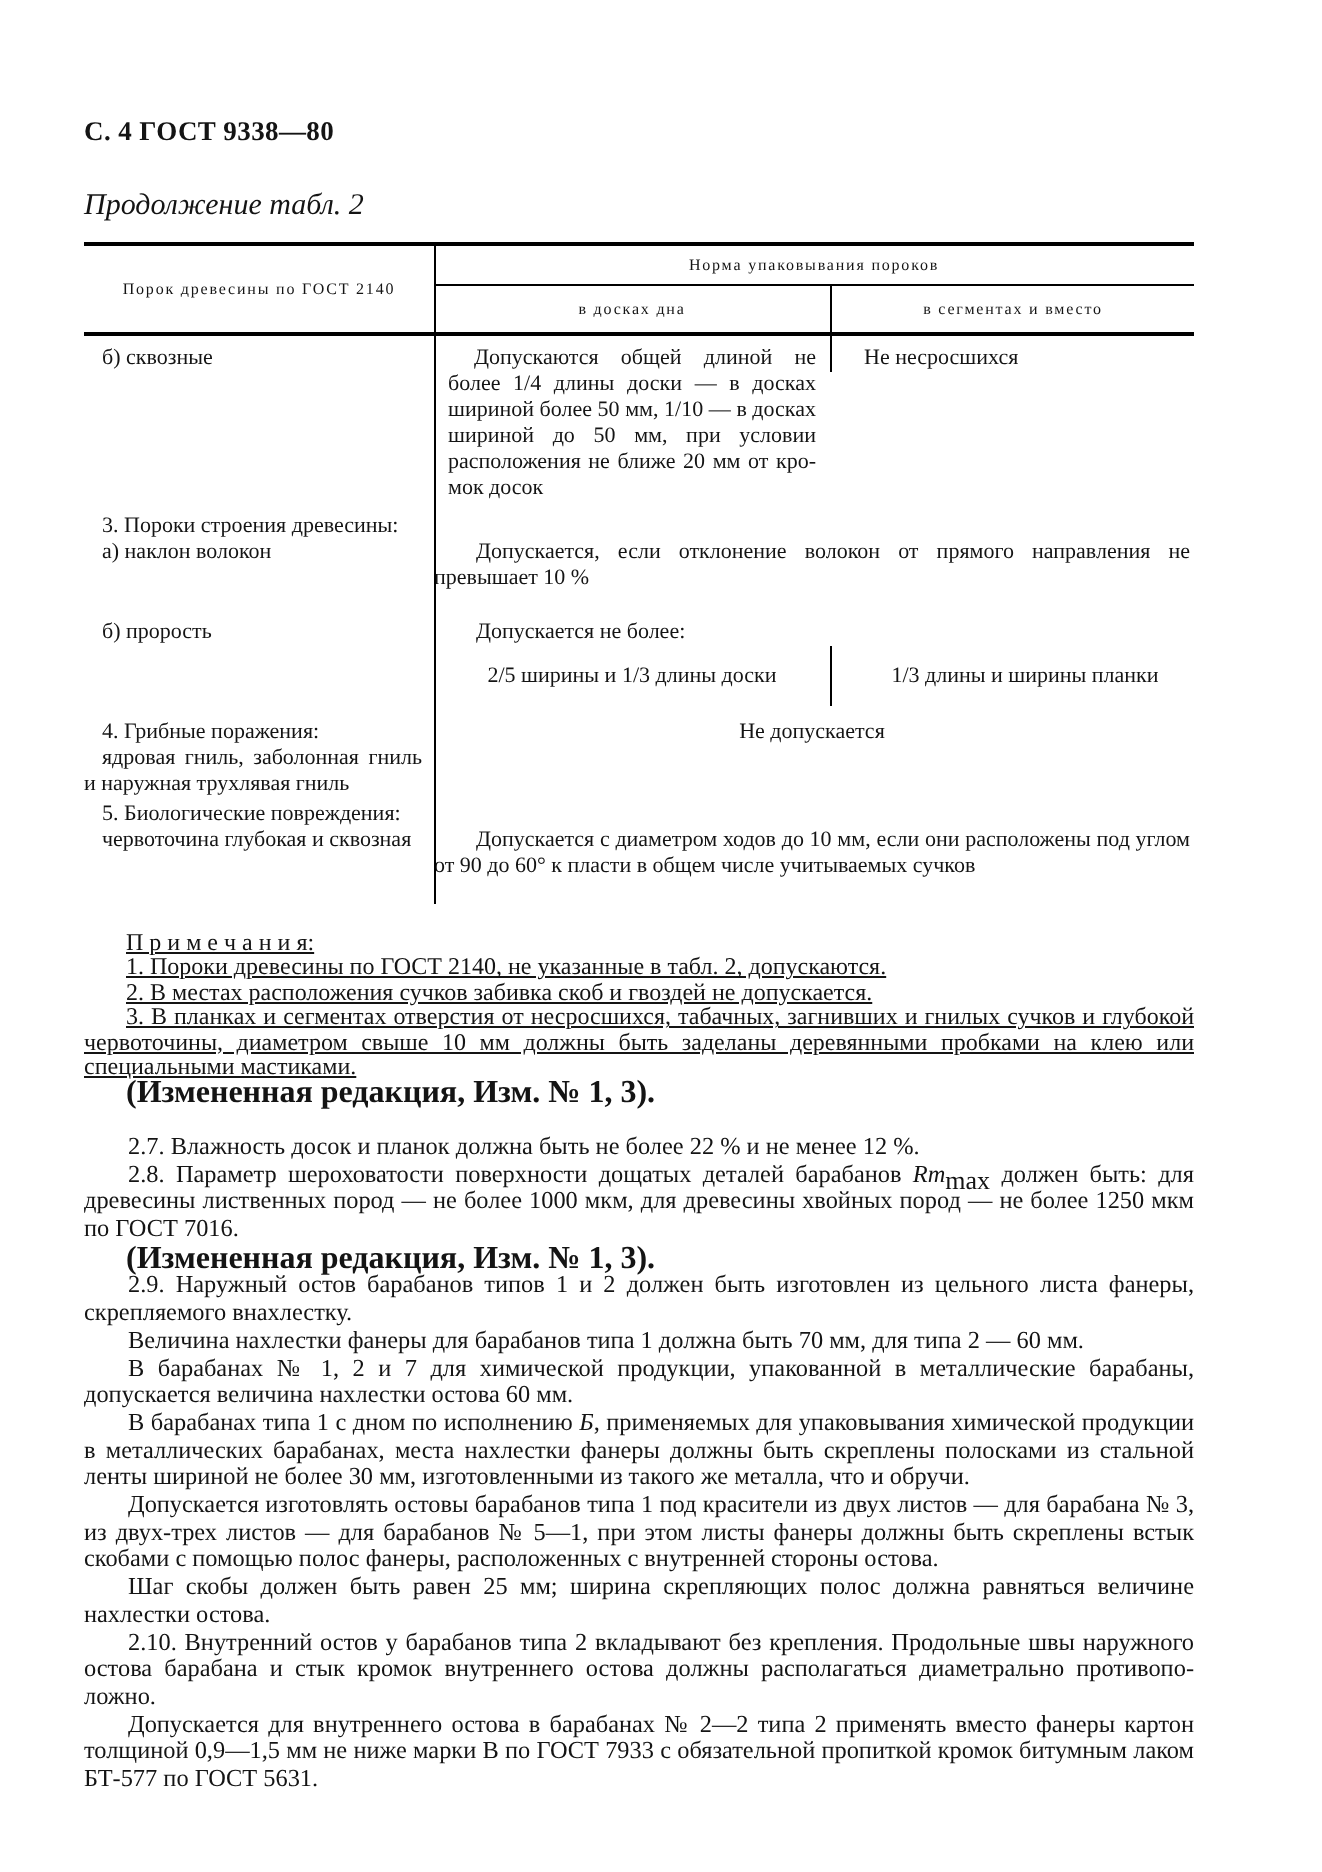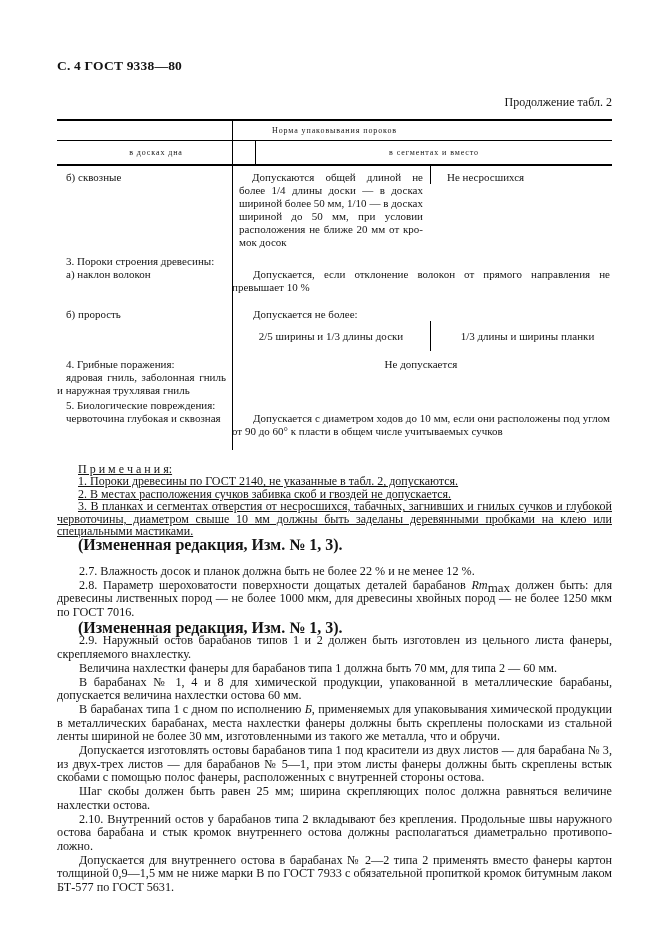--- a/index.html
+++ b/index.html
@@ -5,35 +5,36 @@
   html, body {
     margin: 0; padding: 0;
     background: #ffffff;
     color: #141414;
     font-family: "Liberation Serif", "DejaVu Serif", serif;
   }
   .page {
     position: relative;
     width: 661px; height: 924px;
     box-sizing: border-box;
-    padding: 58px 49px 0 57px;
+    padding: 58px 49px 0 42px;
     overflow: hidden;
     background: #ffffff;
   }
   
   .doc-header {
     font-weight: bold;
     font-size: 13.5px;
     letter-spacing: 0.2px;
   }
   .continuation {
     margin-top: 21px;
     margin-bottom: 9px;
-    text-align: right;
-    font-size: 12px;
+    text-align: left;
+    font-style: italic;
+    font-size: 15px;
   }
   
   .gtable {
     position: relative;
     border-top: 2.5px solid #000;
     width: 555px;
     font-size: 11px;
     line-height: 13px;
   }
   .vline-col1 {
@@ -158,20 +159,21 @@
 
 <div class="page">
 
   <div class="doc-header">С. 4 ГОСТ 9338—80</div>
   <div class="continuation">Продолжение табл. 2</div>
 
   <div class="gtable">
     <div class="vline-col1"></div>
 
     <div class="thead">
+      <div class="h-c1">Порок  древесины по ГОСТ 2140</div>
       <div class="h-right">
         <div class="h-span">Норма упаковывания пороков</div>
         <div class="h-sub">
           <div class="h-c2">в досках дна</div>
           <div class="h-c3">в сегментах и вместо</div>
         </div>
       </div>
     </div>
 
     <div class="tbody">
@@ -247,21 +249,21 @@
     <p class="note">3. В планках и сегментах отверстия от несросшихся, табачных, загнивших и гнилых сучков и глубокой червоточины, диаметром свыше 10 мм должны быть заделаны деревянными пробками на клею или специаль­ными мастиками.</p>
     <p class="amend">(Измененная редакция, Изм. № 1, 3).</p>
   </div>
 
   <div class="sections">
     <p class="sectionp">2.7. Влажность досок и планок должна быть не более 22 % и не менее 12 %.</p>
     <p class="sectionp"><span>2.8. Параметр шероховатости поверхности дощатых деталей барабанов </span><span class="var">Rm</span><sub class="smax">max</sub><span> должен быть: для древесины лиственных пород — не более 1000 мкм, для древесины хвойных пород — не более 1250 мкм по ГОСТ 7016.</span></p>
     <p class="amend">(Измененная редакция, Изм. № 1, 3).</p>
     <p class="sectionp">2.9. Наружный остов барабанов типов 1 и 2 должен быть изготовлен из цельного листа фанеры, скрепляемого внахлестку.</p>
     <p class="sectionp">Величина нахлестки фанеры для барабанов типа 1 должна быть 70 мм, для типа 2 — 60 мм.</p>
-    <p class="sectionp">В барабанах № 1, 4 и 8 для химической продукции, упакованной в металлические барабаны, допускается величина нахлестки остова 60 мм.</p>
+    <p class="sectionp">В барабанах № 1, 2 и 7 для химической продукции, упакованной в металлические барабаны, допускается величина нахлестки остова 60 мм.</p>
     <p class="sectionp"><span>В барабанах типа 1 с дном по исполнению </span><span class="var">Б</span><span>, применяемых для упаковывания химической про­дукции в металлических барабанах, места нахлестки фанеры должны быть скреплены полосками из стальной ленты шириной не более 30 мм, изготовленными из такого же металла, что и обручи.</span></p>
     <p class="sectionp">Допускается изготовлять остовы барабанов типа 1 под красители из двух листов — для барабана № 3, из двух-трех листов — для барабанов № 5—1, при этом листы фанеры должны быть скреплены встык скобами с помощью полос фанеры, расположенных с внутренней стороны остова.</p>
     <p class="sectionp">Шаг скобы должен быть равен 25 мм; ширина скрепляющих полос должна равняться величине нахлестки остова.</p>
     <p class="sectionp">2.10. Внутренний остов у барабанов типа 2 вкладывают без крепления. Продольные швы наружно­го остова барабана и стык кромок внутреннего остова должны располагаться диаметрально противопо­ложно.</p>
     <p class="sectionp">Допускается для внутреннего остова в барабанах № 2—2 типа 2 применять вместо фанеры картон толщиной 0,9—1,5 мм не ниже марки В по ГОСТ 7933 с обязательной пропиткой кромок битумным лаком БТ-577 по ГОСТ 5631.</p>
   </div>
 
 </div>
 
 </body></html>

